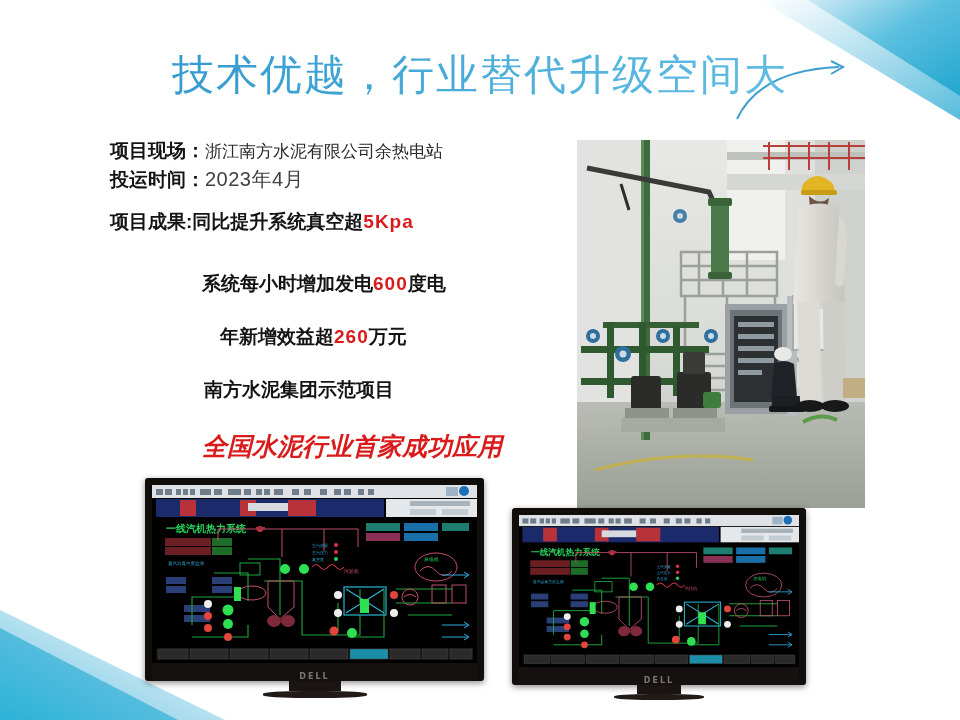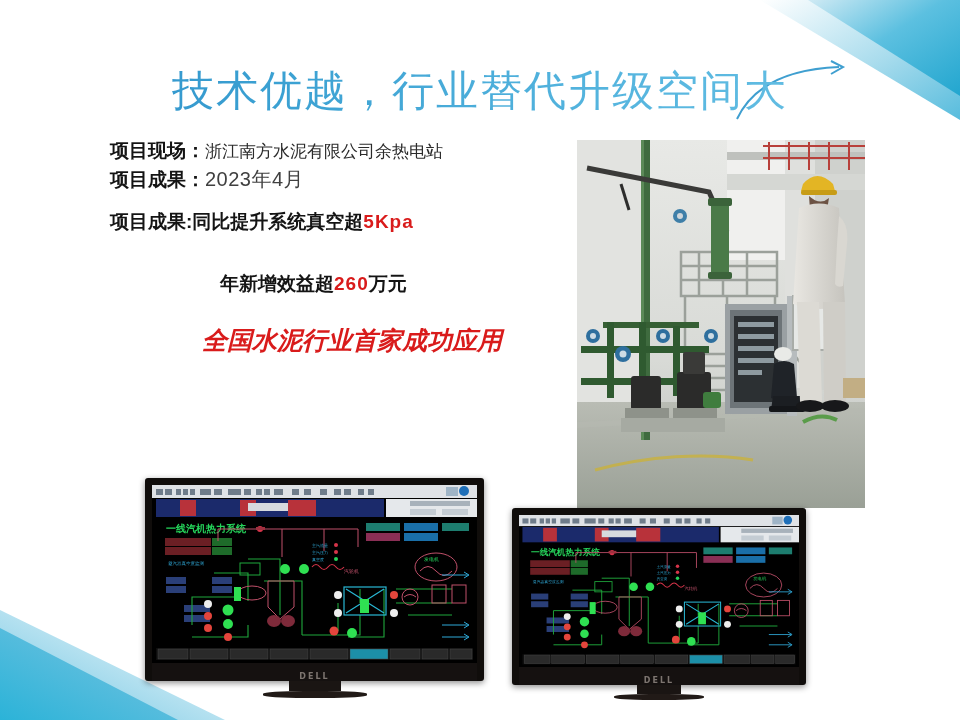--- a/index.html
+++ b/index.html
@@ -26,21 +26,21 @@
     pointer-events: none;
   }
   #corner-tr { top: 0; right: 0; width: 260px; height: 175px; }
   #corner-bl { bottom: 0; left: 0; width: 260px; height: 140px; }
   #corner-tl-curve { top: 55px; left: 735px; width: 120px; height: 70px; }
 
   
   #title {
     position: absolute;
     left: 0;
-    top: 66px;
+    top: 50px;
     width: 960px;
     text-align: center;
     font-family: "DejaVu Serif", "Liberation Serif", serif;
     font-size: 42px;
     line-height: 1.2;
     letter-spacing: 2px;
     font-weight: 400;
     background: linear-gradient(90deg, #2f8fc9 0%, #3aa0d2 28%, #54b4de 62%, #6cc3e6 100%);
     -webkit-background-clip: text;
     background-clip: text;
@@ -208,32 +208,38 @@
 
   <div id="title">技术优越，行业替代升级空间大</div>
 
   <div id="body-text">
 
     <div class="line l1">
       <span class="lbl">项目现场：</span><span class="val-light">浙江南方水泥有限公司余热电站</span>
     </div>
 
     <div class="line l2">
-      <span class="lbl">项目成果：</span><span class="val-light">2023年4月</span>
+      <span class="lbl">投运时间：</span><span class="val-light">2023年4月</span>
     </div>
 
     <div class="line l3">
       <span class="lbl">项目成果:</span><span>同比提升系统真空超</span><span class="hot">5Kpa</span>
     </div>
 
+    <div class="line l4">
+      <span>系统每小时增加发电</span><span class="hot">600</span><span>度电</span>
+    </div>
 
     <div class="line l5">
       <span>年新增效益超</span><span class="hot">260</span><span>万元</span>
     </div>
 
+    <div class="line l6">
+      <span>南方水泥集团示范项目</span>
+    </div>
 
     <div class="line l7">全国水泥行业首家成功应用</div>
   </div>
 
   <div id="photo-plant">
     <svg viewBox="0 0 288 368" width="288" height="368" preserveAspectRatio="none">
       <defs>
         <linearGradient id="wallg" x1="0" y1="0" x2="0" y2="1">
           <stop offset="0%" stop-color="#e8e9e6"></stop>
           <stop offset="60%" stop-color="#d8dad6"></stop>

